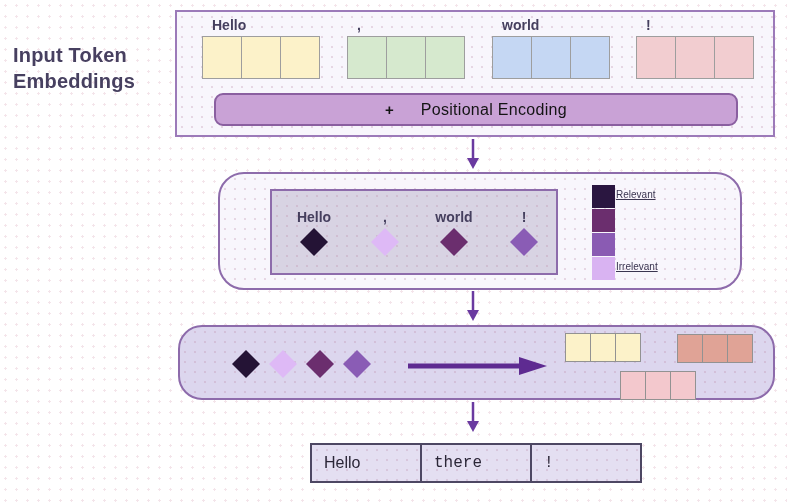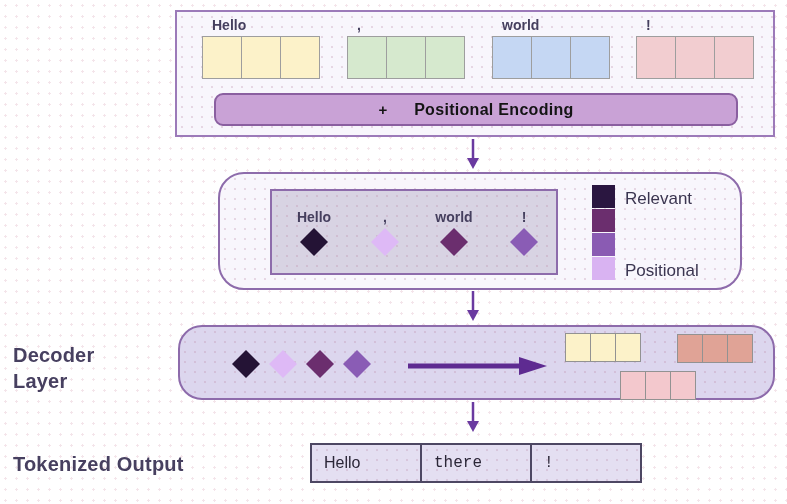--- a/index.html
+++ b/index.html
@@ -29,39 +29,39 @@
   .cell-row { display:flex; }
   .cell { width:40px; height:43px; border:1px solid #9e9e9e; }
   .cell + .cell { margin-left:-1px; }
   .pos-bar {
     position:absolute; left:37px; top:81px; width:524px; height:33px;
     border:2px solid #8a5fa0; border-radius:9px;
     display:flex; align-items:center; justify-content:center; gap:27px;
     color:#141414;
   }
   .pos-plus { font-size:15px; font-weight:bold; }
-  .pos-text { font-size:16px; font-weight:bold; letter-spacing:0.3px; }
+  .pos-text { font-size:16px; font-weight:normal; letter-spacing:0.3px; }
   
   .flow-arrow { position:absolute; width:16px; height:30px; }
   
   .attn-box {
     position:absolute; left:218px; top:172px; width:524px; height:118px;
     background-color:#f8f6fc; border:2px solid #8d6bab; border-radius:26px;
   }
   .attn-inner {
     position:absolute; left:50px; top:15px; width:288px; height:86px;
     background-color:#d8d3e3; border:2px solid #8d6bab;
   }
   .attn-token { position:absolute; width:58px; text-align:center; }
   .attn-token .token-label { padding-left:0; text-align:center; }
   .diamond { width:28px; height:28px; margin:0 auto;
     clip-path: polygon(50% 0, 100% 50%, 50% 100%, 0 50%); }
   .legend-swatches { position:absolute; left:372px; top:11px; }
   .legend-swatch { width:23px; height:23px; margin-bottom:1px; }
-  .legend-label { position:absolute; left:405px; font-size:17px; color:#3a3550; }
+  .legend-label { position:absolute; left:396px; font-size:10px; color:#3a3550;text-decoration:underline; }
   
   .decoder-box {
     position:absolute; left:178px; top:325px; width:597px; height:75px;
     background-color:#dcd6ee; border:2px solid #8d6bab; border-radius:24px;
   }
   .decoder-diamonds { position:absolute; left:52px; top:23px; display:flex; gap:9px; }
   .decoder-arrow { position:absolute; left:228px; top:29px; width:140px; height:20px; }
   .mini-block { position:absolute; display:flex; }
   .mini-cell { width:26px; height:29px; border:1px solid #929292; }
   .mini-cell + .mini-cell { margin-left:-1px; }
@@ -72,23 +72,22 @@
     display:flex; align-items:center; padding-left:12px;
     font-size:16px; color:#2b2738;
   }
   .output-cell + .output-cell { margin-left:-2px;font-family:Liberation Mono, monospace; }
 </style>
 </head>
 <body>
 
 <div class="canvas">
 
-  <div class="heading" style="top:342px; white-space:pre-line;">Decoder
-Layer</div>
-  <div class="heading" style="top:451px;">Tokenized Output</div>
+  <div class="heading" style="top:42px; white-space:pre-line;">Input Token
+Embeddings</div>
 
   <div class="input-box dots">
 
     <div class="token-group" style="left:25px; top:5px;">
       <div class="token-label">Hello</div>
       <div class="cell-row">
         <div class="cell" style="background-color: rgb(252, 242, 201);"></div>
         <div class="cell" style="background-color: rgb(252, 242, 201);"></div>
         <div class="cell" style="background-color: rgb(252, 242, 201);"></div>
       </div>
@@ -155,21 +154,21 @@
       </div>
     </div>
 
     <div class="legend-swatches">
       <div class="legend-swatch" style="background-color: rgb(42, 22, 64);"></div>
       <div class="legend-swatch" style="background-color: rgb(107, 46, 110);"></div>
       <div class="legend-swatch" style="background-color: rgb(138, 91, 179);"></div>
       <div class="legend-swatch" style="background-color: rgb(217, 179, 242);"></div>
     </div>
     <div class="legend-label" style="top:15px;">Relevant</div>
-    <div class="legend-label" style="top:87px;">Positional</div>
+    <div class="legend-label" style="top:87px;">Irrelevant</div>
   </div>
 
   <span class="flow-arrow" style="left: 465px; top: 291px; color: rgb(106, 58, 160);">
     <svg width="16" height="30" viewBox="0 0 16 30">
       <line x1="8" y1="0" x2="8" y2="20" stroke="currentColor" stroke-width="2.5"></line>
       <polygon points="2,19 14,19 8,30" fill="currentColor"></polygon>
     </svg>
   </span>
 
   <div class="decoder-box dots">

